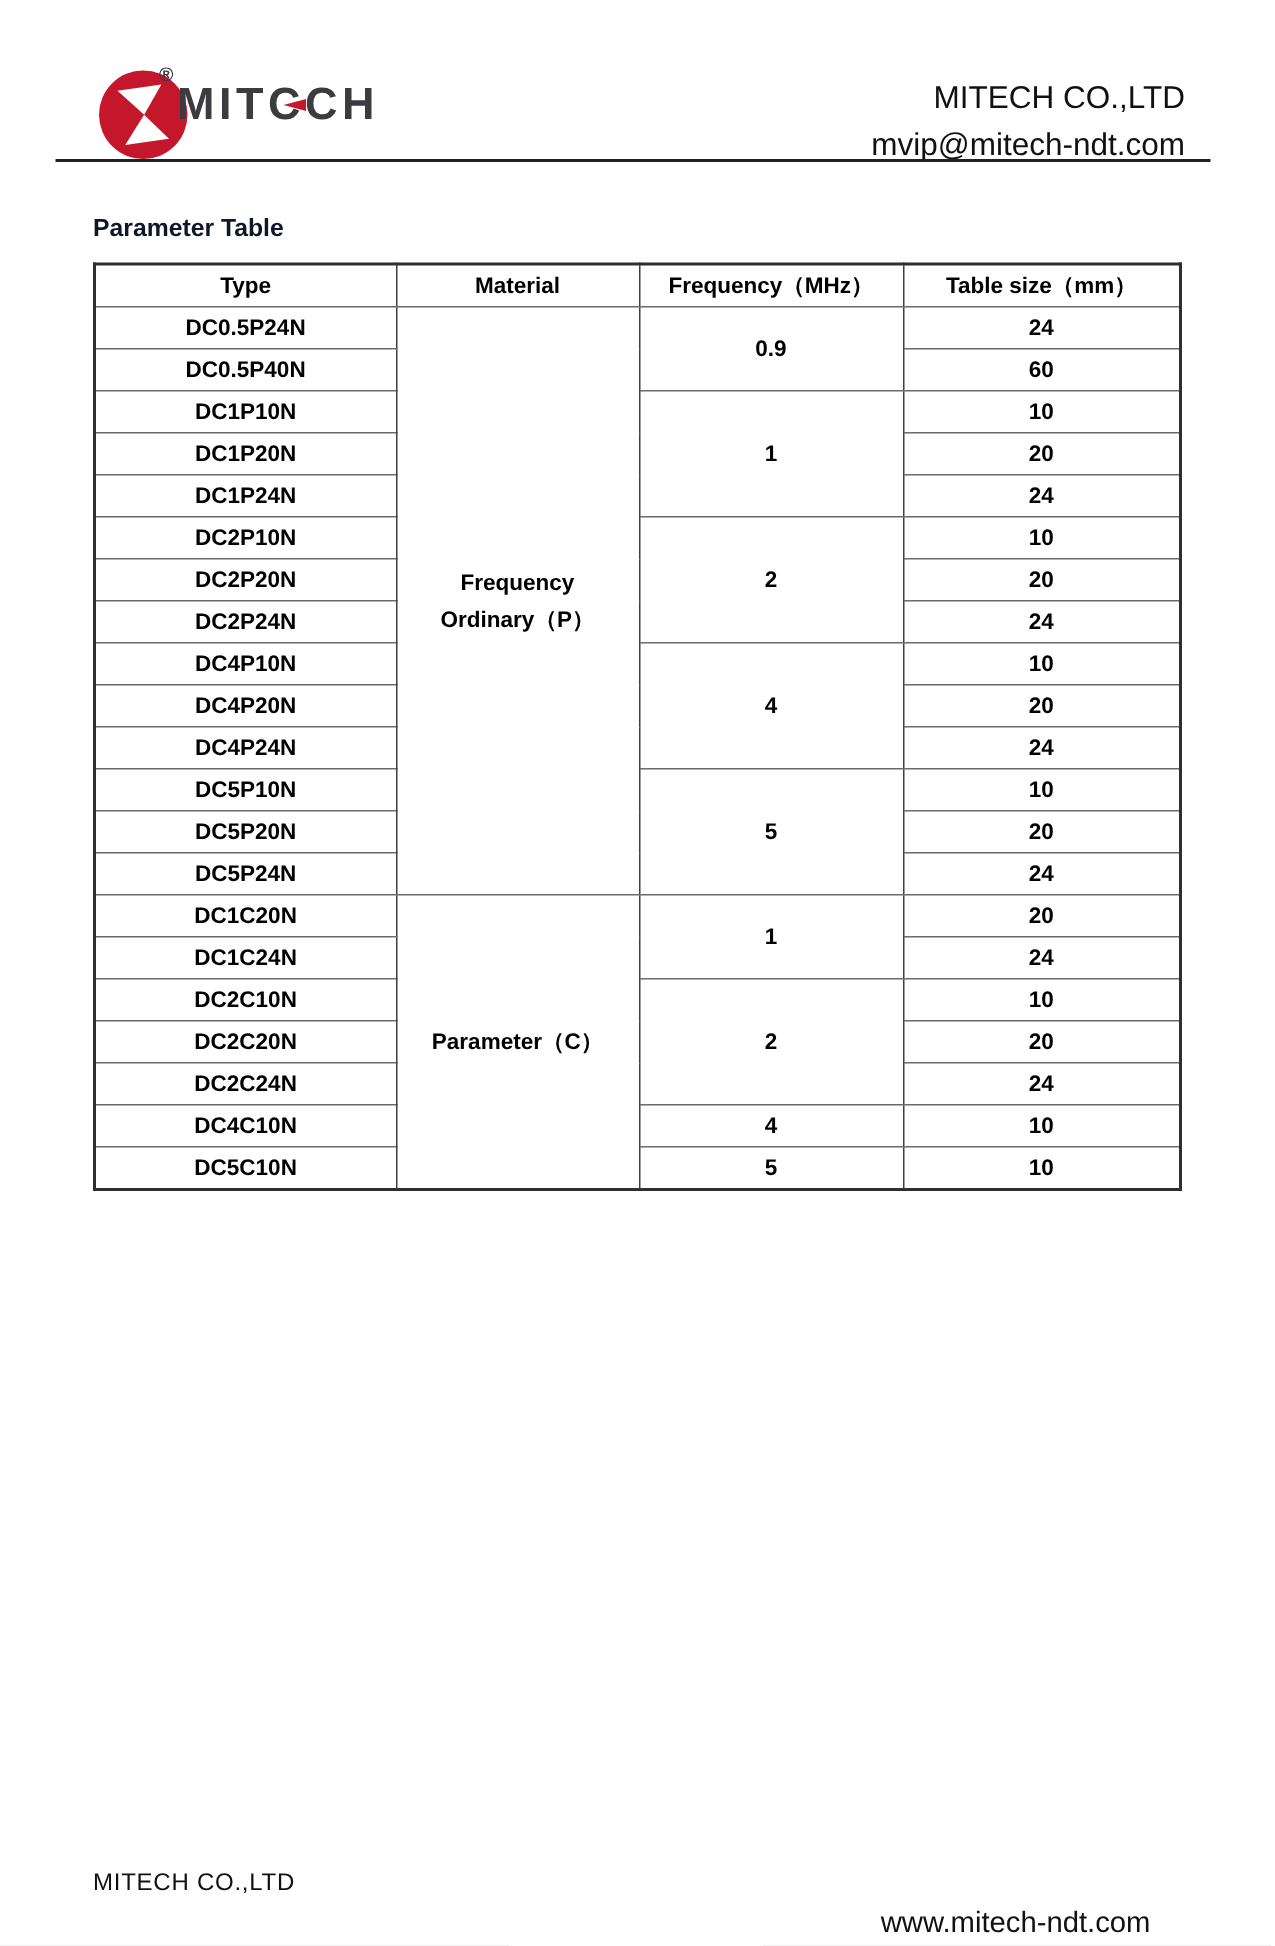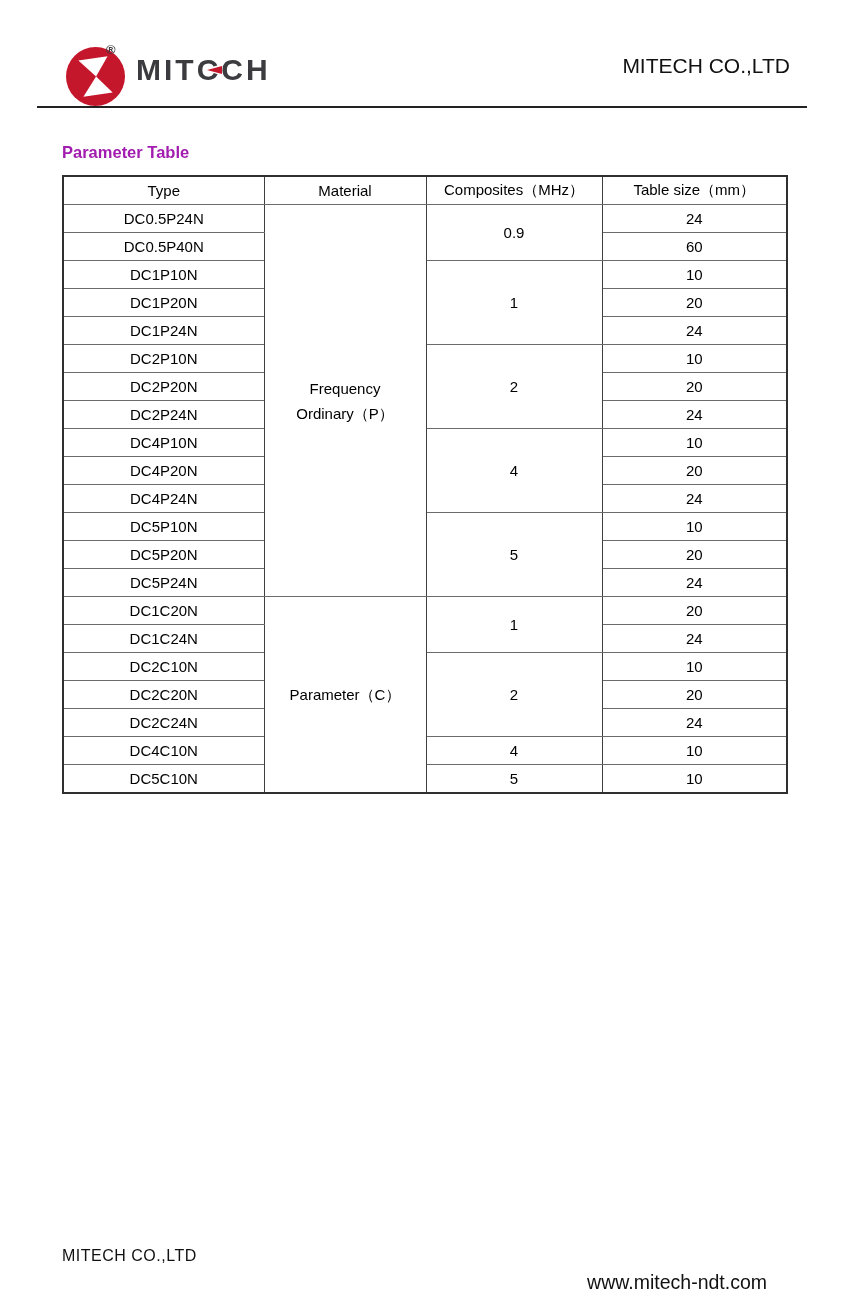--- a/index.html
+++ b/index.html
@@ -18,21 +18,21 @@
     position:absolute; left:66px; top:47px;
     width:59px; height:59px; border-radius:50%;
     background:#c5172c;
   }
   .logo-circle svg { position:absolute; left:0; top:0; width:59px; height:59px; }
   .reg-mark {
     position:absolute; left:106px; top:42px;
     font-size:13px; color:#3b3b40; font-weight:bold;
   }
   .wordmark {
-    position:absolute; left:136px; top:54px;
+    position:absolute; left:118px; top:54px;
     font-size:30px; line-height:32px; font-weight:bold;
     letter-spacing:3px; color:#3b3b40; white-space:nowrap;
   }
   .logo-e { position:relative; display:inline-block; }
   .logo-e .e-arrow {
     position:absolute; right:-1px; top:50%; margin-top:-4px;
     width:0; height:0;
     border-top:4px solid transparent;
     border-bottom:4px solid transparent;
     border-right:15px solid #c5172c;
@@ -42,38 +42,38 @@
     text-align:right; font-size:21px; line-height:31px; color:#111;
   }
   .header-rule {
     position:absolute; left:37px; top:106px;
     width:770px; height:2px; background:#222;
   }
 
   
   .section-title {
     position:absolute; left:62px; top:143px;
-    font-size:16.5px; font-weight:bold; color:#a21caf;
+    font-size:16.5px; font-weight:bold; color:#0f172a;
   }
 
   
   .param-table {
     position:absolute; left:62px; top:175px;
     border-collapse:collapse; table-layout:fixed;
     width:724px;
     font-size:15px; color:#000;
   }
   .param-table col.c-type { width:201px; }
   .param-table col.c-mat  { width:162px; }
   .param-table col.c-freq { width:176px; }
   .param-table col.c-chip { width:185px; }
   .param-table th, .param-table td {
     height:27px; padding:0 4px;
     text-align:center; vertical-align:middle;
-    font-weight:normal;
+    font-weight:bold;
     border-top:1.4px solid #6b6b6b;
     border-bottom:1.4px solid #6b6b6b;
     border-left:1.4px solid #3f3f3f;
     border-right:1.4px solid #3f3f3f;
     overflow:hidden;
   }
   .param-table { border:2px solid #2f2f2f; }
   .param-table td.mat-cell { line-height:25px; }
 
   
@@ -98,38 +98,39 @@
         <polygon points="25,81 75,81 51,50" fill="#ffffff"></polygon>
       </g>
     </svg>
   </div>
   <div class="reg-mark">®</div>
 
   <div class="wordmark"><span>MIT</span><span class="logo-e">C<span class="e-arrow"></span></span><span>CH</span></div>
 
   <div class="header-contact">
     <div>MITECH CO.,LTD</div>
+    <div>mvip@mitech-ndt.com</div>
   </div>
 
   <div class="header-rule"></div>
 
   <div class="section-title">Parameter Table</div>
 
   <table class="param-table">
     <colgroup>
       <col class="c-type">
         <col class="c-mat">
         <col class="c-freq">
         <col class="c-chip">
     </colgroup>
     <thead>
       <tr>
         <th>Type</th>
         <th>Material</th>
-        <th>Composites（MHz）</th>
+        <th>Frequency（MHz）</th>
         <th>Table size（mm）</th>
       </tr>
     </thead>
     <tbody>
         <tr>
           <td>DC0.5P24N</td>
           <td rowspan="14" class="mat-cell">
             <div>Frequency</div>
             <div>Ordinary（P）</div>
           </td>

